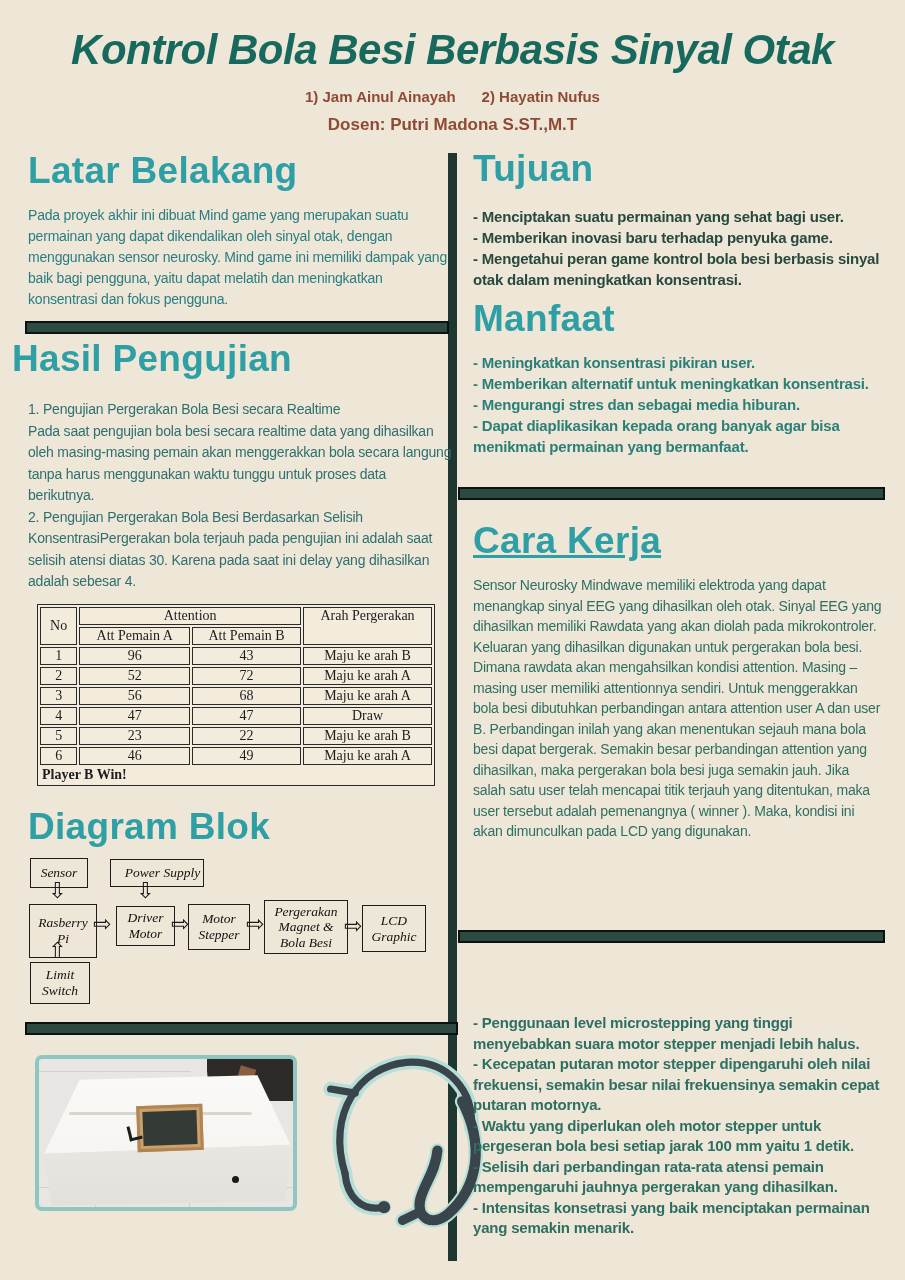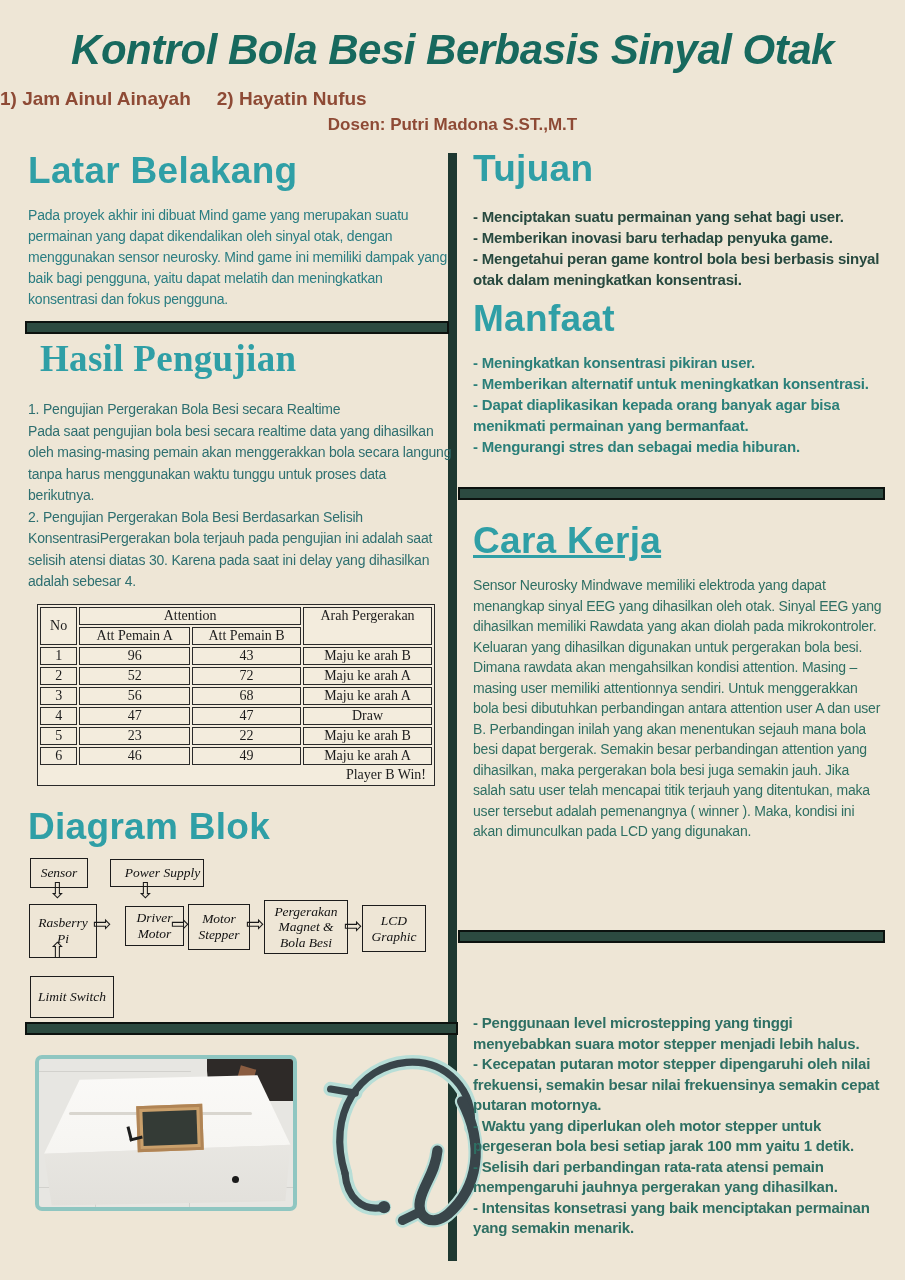--- a/index.html
+++ b/index.html
@@ -9,22 +9,22 @@
     font-family:"Liberation Sans",sans-serif;
   }
   
   .title{
     position:absolute;left:0;top:26px;width:100%;text-align:center;
     font-size:42px;font-weight:bold;font-style:italic;letter-spacing:-0.5px;
     color:#17695e;white-space:nowrap;
   }
   .authors{
     position:absolute;left:0;top:88px;width:100%;
-    display:flex;gap:26px;
-    font-size:19px;font-weight:bold;color:#8e4a35;
+    display:flex;justify-content:center;gap:26px;
+    font-size:15px;font-weight:bold;color:#8e4a35;
   }
   .advisor{
     position:absolute;left:0;top:115px;width:100%;text-align:center;
     font-size:17px;font-weight:bold;color:#8e4a35;
   }
   
   .vbar{position:absolute;left:448px;top:153px;width:9px;height:1108px;background:#1e3831;}
   .hbar{position:absolute;height:9px;background:#2c4a40;border:2px solid #0c120f;}
   .hbar.l1{left:25px;top:321px;width:420px;}
   .hbar.l2{left:25px;top:1022px;width:429px;}
@@ -45,21 +45,21 @@
   .att-table{
     position:absolute;left:37px;top:604px;width:398px;
     border-collapse:separate;border-spacing:2px;background:#f3ecdd;
     font-family:"Liberation Serif",serif;font-size:14px;color:#1c1c1c;
     border:1.5px solid #2a2a2a;
   }
   .att-table th,.att-table td{
     border:1.2px solid #2a2a2a;text-align:center;padding:0 2px;height:16px;
     font-weight:normal;line-height:1.1;
   }
-  .att-table .win{text-align:right;font-weight:normal;padding-right:6px;border:none;}
+  .att-table .win{text-align:left;font-weight:bold;padding-right:6px;border:none;}
   
   .diagram{position:absolute;left:28px;top:852px;width:424px;height:156px;}
   .dbox{
     position:absolute;border:1.8px solid #1c1c1c;display:flex;align-items:center;justify-content:center;
     text-align:center;font-family:"Liberation Serif",serif;font-size:13.5px;color:#111;line-height:1.15;
     padding:1px;box-sizing:border-box;font-style:italic;
   }
   .darrow{position:absolute;font-size:22px;color:#1a1a1a;line-height:1;font-family:"DejaVu Sans",sans-serif;}
   
   .photo-frame{
@@ -93,21 +93,21 @@
 
   <div class="vbar"></div>
   <div class="hbar l1"></div>
   <div class="hbar l2"></div>
   <div class="hbar r1"></div>
   <div class="hbar r2"></div>
 
   <div class="h2" style="left:28px;top:152px;">Latar Belakang</div>
   <div class="body-txt latar-body">Pada proyek akhir ini dibuat Mind game yang merupakan suatu permainan yang dapat dikendalikan oleh sinyal otak, dengan menggunakan sensor neurosky. Mind game ini memiliki dampak yang baik bagi pengguna, yaitu dapat melatih dan meningkatkan konsentrasi dan fokus pengguna.</div>
 
-  <div class="h2" style="left:40px;top:340px;font-family:Liberation Serif, serif;">Hasil Pengujian</div>
+  <div class="h2" style="left:12px;top:340px;">Hasil Pengujian</div>
   <div class="body-txt hasil-body">1. Pengujian Pergerakan Bola Besi secara Realtime
 Pada saat pengujian bola besi secara realtime data yang dihasilkan oleh masing-masing pemain akan menggerakkan bola secara langung tanpa harus menggunakan waktu tunggu untuk proses data berikutnya.
 2. Pengujian Pergerakan Bola Besi Berdasarkan Selisih KonsentrasiPergerakan bola terjauh pada pengujian ini adalah saat selisih atensi diatas 30. Karena pada saat ini delay yang dihasilkan adalah sebesar 4.</div>
 
   <table class="att-table">
     <colgroup>
         <col style="width:38px">
         <col style="width:114px">
         <col style="width:112px">
         <col style="width:132px">
@@ -163,25 +163,25 @@
     </tr>
   </tbody>
     </table>
 
   <div class="h2" style="left:28px;top:808px;">Diagram Blok</div>
 
   <div class="diagram">
     <div class="dbox" style="left:2px;top:6px;width:58px;height:30px;">Sensor</div>
     <div class="dbox" style="left:82px;top:7px;width:94px;height:28px;padding-left:12px;">Power Supply</div>
     <div class="dbox" style="left:1px;top:52px;width:68px;height:54px;">Rasberry Pi</div>
-    <div class="dbox" style="left:88px;top:54px;width:59px;height:40px;margin-left:9px;">Driver Motor</div>
+    <div class="dbox" style="left:88px;top:54px;width:59px;height:40px;">Driver Motor</div>
     <div class="dbox" style="left:160px;top:52px;width:62px;height:46px;">Motor Stepper</div>
     <div class="dbox" style="left:236px;top:48px;width:84px;height:54px;">Pergerakan Magnet &amp; Bola Besi</div>
     <div class="dbox" style="left:334px;top:53px;width:64px;height:47px;">LCD Graphic</div>
-    <div class="dbox" style="left:2px;top:124px;width:84px;height:42px;">Limit Switch</div>
+    <div class="dbox" style="left:2px;top:110px;width:60px;height:42px;">Limit Switch</div>
     <span class="darrow" style="left:20px;top:28px;">⇩</span>
     <span class="darrow" style="left:108px;top:28px;">⇩</span>
     <span class="darrow" style="left:20px;top:88px;">⇧</span>
     <span class="darrow" style="left:65px;top:61px;">⇨</span>
     <span class="darrow" style="left:143px;top:61px;">⇨</span>
     <span class="darrow" style="left:218px;top:61px;">⇨</span>
     <span class="darrow" style="left:316px;top:63px;">⇨</span>
   </div>
 
   <div class="photo-frame">
@@ -224,22 +224,22 @@
   <div class="bullets tujuan-list">
     <p>- Menciptakan suatu permainan yang sehat bagi user.</p>
     <p>- Memberikan inovasi baru terhadap penyuka game.</p>
     <p>- Mengetahui peran game kontrol bola besi berbasis sinyal otak dalam meningkatkan konsentrasi.</p>
   </div>
 
   <div class="h2" style="left:473px;top:300px;">Manfaat</div>
   <div class="bullets manfaat-list">
     <p>- Meningkatkan konsentrasi pikiran user.</p>
     <p>- Memberikan alternatif untuk meningkatkan konsentrasi.</p>
+    <p>- Mengurangi stres dan sebagai media hiburan.</p>
     <p>- Dapat diaplikasikan kepada orang banyak agar bisa menikmati permainan yang bermanfaat.</p>
-    <p>- Mengurangi stres dan sebagai media hiburan.</p>
   </div>
 
   <div class="h2" style="left:473px;top:522px;text-decoration:underline;">Cara Kerja</div>
   <div class="body-txt cara-body">Sensor  Neurosky Mindwave memiliki elektroda yang dapat menangkap sinyal EEG yang dihasilkan oleh otak. Sinyal EEG yang dihasilkan memiliki Rawdata yang akan diolah pada mikrokontroler. Keluaran yang dihasilkan digunakan untuk pergerakan bola besi. Dimana rawdata akan mengahsilkan kondisi attention. Masing – masing user memiliki attentionnya sendiri. Untuk menggerakkan bola besi dibutuhkan perbandingan antara attention user A dan user B. Perbandingan inilah yang akan menentukan sejauh mana bola besi dapat bergerak. Semakin besar perbandingan attention yang dihasilkan, maka pergerakan bola besi juga semakin jauh. Jika salah satu user telah mencapai titik terjauh yang ditentukan, maka user tersebut adalah pemenangnya ( winner ). Maka, kondisi ini akan dimunculkan pada LCD yang digunakan.</div>
 
   <div class="bullets kesimpulan-list">
     <p>- Penggunaan level microstepping yang tinggi menyebabkan suara motor stepper menjadi lebih halus.</p>
     <p>- Kecepatan putaran motor stepper dipengaruhi oleh nilai frekuensi, semakin besar nilai frekuensinya semakin cepat putaran motornya.</p>
     <p>- Waktu yang diperlukan oleh motor stepper untuk pergeseran bola besi setiap jarak 100 mm yaitu 1 detik.</p>
     <p>- Selisih dari perbandingan rata-rata atensi pemain mempengaruhi jauhnya pergerakan yang dihasilkan.</p>

